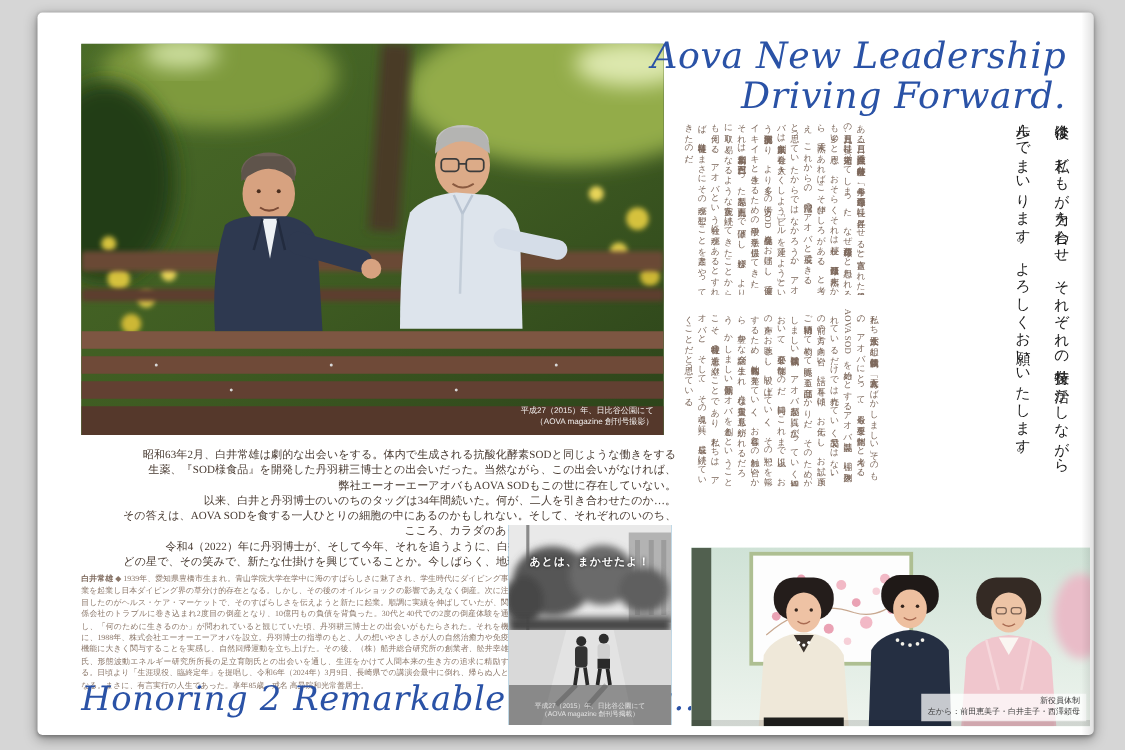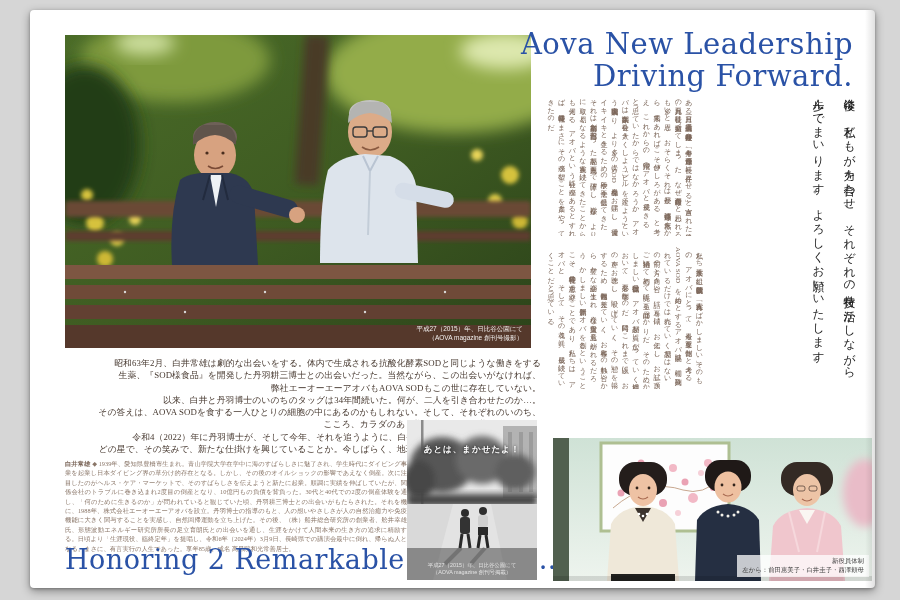--- a/index.html
+++ b/index.html
@@ -19,21 +19,21 @@
   .bw-overlay{position:absolute;top:24px;left:0;width:100%;text-align:center;color:#ffffff;
     font-size:8.5px;font-weight:bold;letter-spacing:1px;text-shadow:0 0 3px rgba(0,0,0,.85);}
   .bw-cap{left:0;bottom:3px;width:100%;text-align:center;font-size:5.4px;line-height:7.6px;
     font-family:"Liberation Sans","DejaVu Sans",sans-serif;color:#e3e3e3;}
   .group-photo{position:absolute;left:523px;top:428px;width:319px;height:143px;overflow:hidden;background:#dfeee4;}
   .group-cap{position:absolute;right:3px;bottom:4px;background:rgba(255,255,255,.74);
     padding:2px 5px;text-align:right;font-size:6.4px;line-height:8.8px;color:#3a3a3a;
     font-family:"Liberation Sans","DejaVu Sans",sans-serif;}
 
   
-  .script{color:#2a52a6;font-family:"DejaVu Serif","Liberation Serif",serif;font-weight:500;}
+  .script{color:#2a52a6;font-style:italic;font-family:"DejaVu Serif","Liberation Serif",serif;font-weight:500;}
   .script-top{position:absolute;right:22px;top:18px;text-align:right;font-size:29px;line-height:32px;letter-spacing:.5px;}
   .script-bottom{position:absolute;left:35px;top:534px;font-size:27px;letter-spacing:.5px;}
 
   
   .v-headline{position:absolute;right:10px;top:80px;height:342px;writing-mode:vertical-rl;
     color:#1d1d1d;font-size:11.8px;letter-spacing:.6px;font-weight:500;}
   .v-col{line-height:31px;}
 
   
   .article{position:absolute;left:515px;top:84px;width:254px;}

